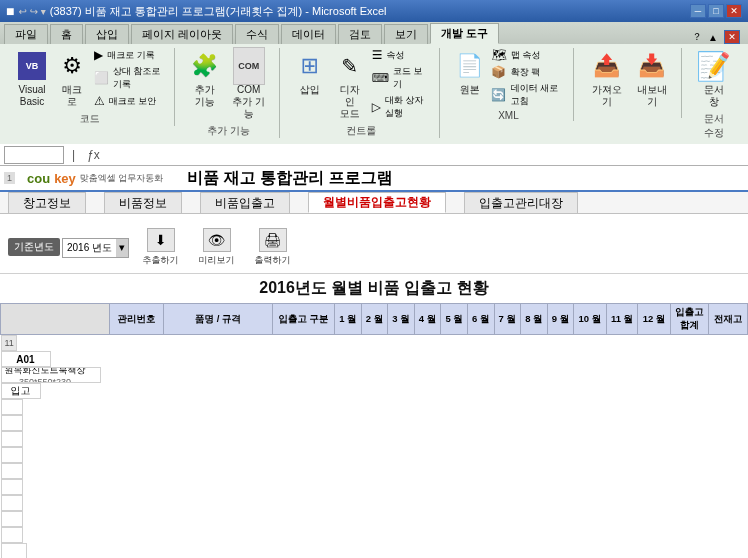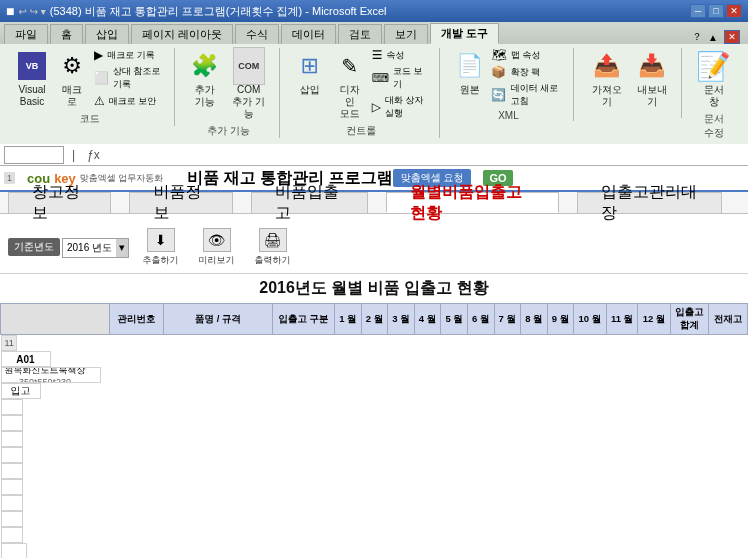--- a/index.html
+++ b/index.html
@@ -191,22 +191,22 @@
     
     .nav-tabs {
       display: flex;
       background: #f5f5f5;
       border-bottom: 1px solid #c0c0c0;
       height: 22px;
       padding: 0 8px;
       gap: 0;
     }
     .nav-tab {
-      padding: 2px 23px;
-      font-size: 16px;
+      padding: 2px 14px;
+      font-size: 12px;
       cursor: pointer;
       border: 1px solid #c0c0c0;
       border-bottom: none;
       background: #e8e8e8;
       margin-right: 18px;
       display: flex;
       align-items: center;
     }
     .nav-tab.active {
       background: white;
@@ -327,21 +327,21 @@
     .small-row { display: flex; gap: 4px; align-items: center; font-size: 10px; }
     .small-icon { font-size: 12px; }
   </style>
 </head>
 <body>
 
 <div class="title-bar">
   <div class="title-bar-left">
     <span style="font-size:14px;">■</span>
     <span style="font-size:10px; color:#ccc;">↩ ↪ ▾</span>
-    <span style="font-size:11px;">(5348) 비품 재고 통합관리 프로그램(거래횟수 집계) - Microsoft Excel</span>
+    <span style="font-size:11px;">(3837) 비품 재고 통합관리 프로그램(거래횟수 집계) - Microsoft Excel</span>
   </div>
   <div class="title-bar-icons">
     <div class="title-icon min">─</div>
     <div class="title-icon max">□</div>
     <div class="title-icon close">✕</div>
   </div>
 </div>
 
 <div class="ribbon-tabs">
   <div class="ribbon-tab">파일</div>
@@ -496,24 +496,20 @@
 
   <div class="app-header-row" style="padding-left:4px;">
     <div style="display:flex;align-items:center;gap:0;">
       <span style="background:#ddd;padding:1px 3px;font-size:9px;margin-right:4px;color:#666;">1</span>
       <div class="logo-area">
         <span class="logo-cou">cou</span>
           <span class="logo-key">key</span>
         <span class="logo-sub">맞춤엑셀 업무자동화</span>
       </div>
       <span class="app-title">비품 재고 통합관리 프로그램</span>
-    </div>
-    <div style="display:flex;align-items:center;gap:4px;margin-right:8px;">
-      <button class="match-btn">맞춤엑셀 요청</button>
-      <button class="go-btn">GO</button>
     </div>
   </div>
 
   <div class="nav-tabs">
     <div class="nav-tab">창고정보</div>
     <div class="nav-tab">비품정보</div>
     <div class="nav-tab">비품입출고</div>
     <div class="nav-tab active">월별비품입출고현황</div>
     <div class="nav-tab">입출고관리대장</div>
   </div>

